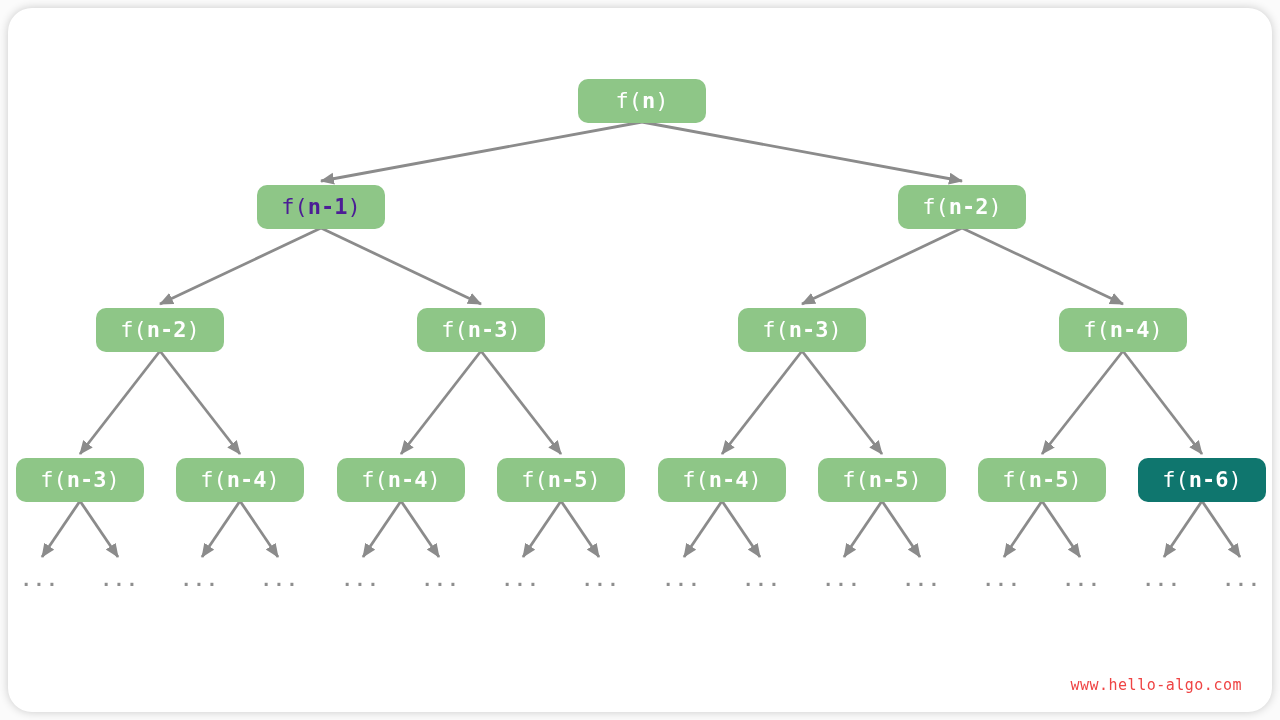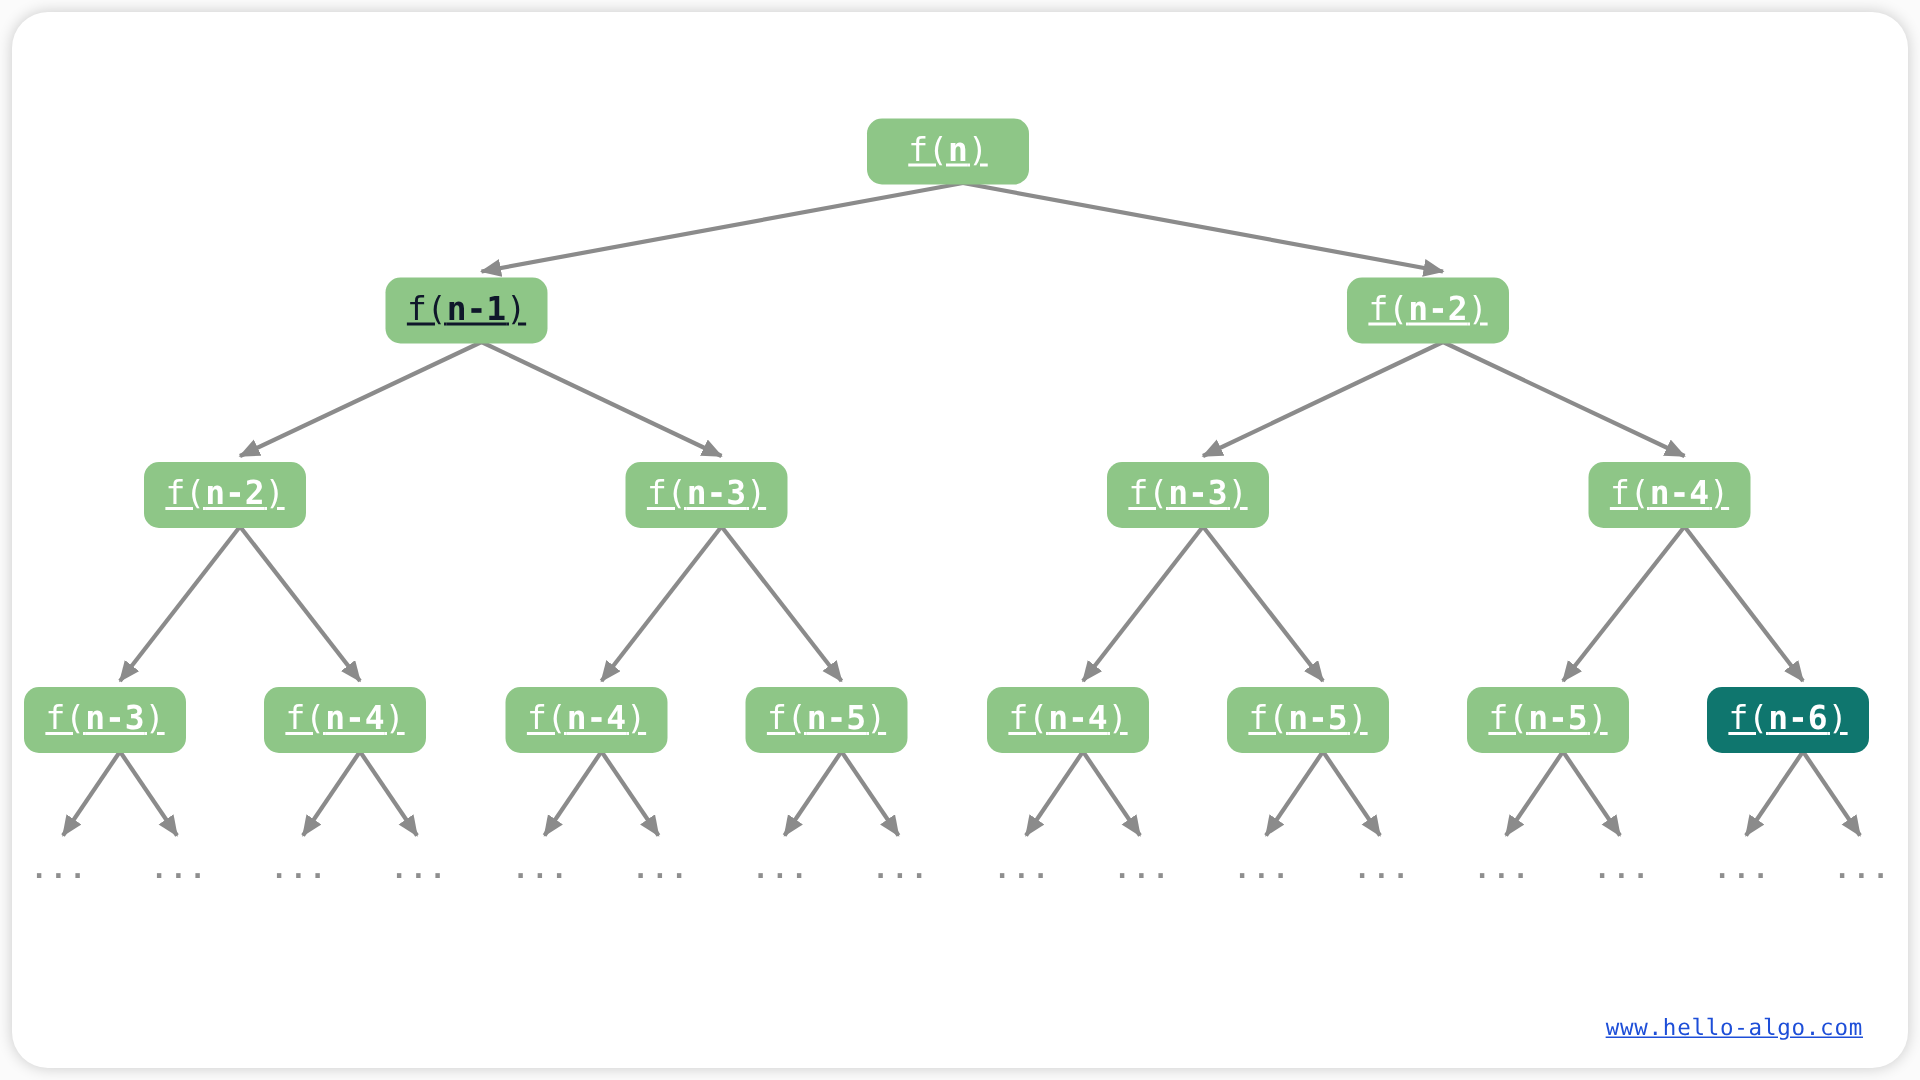--- a/index.html
+++ b/index.html
@@ -26,31 +26,30 @@
   svg.edge-layer {
     position: absolute;
     left: 0;
     top: 0;
     width: 1280px;
     height: 720px;
     pointer-events: none;
   }
   .node {
     position: absolute;
-    width: 108px;
+    width: 128px;
     height: 44px;
     border-radius: 10px;
     display: flex;
     align-items: center;
     justify-content: center;
     color: #ffffff;
     font-size: 22px;
     line-height: 1;
     white-space: nowrap;
-    text-decoration: underline;
   }
   .node .em { font-weight: bold; }
   .ellipsis {
     position: absolute;
     transform: translateX(-50%);
     font-weight: bold;
     font-size: 18px;
     letter-spacing: 2px;
     line-height: 18px;
   }
@@ -105,21 +104,21 @@
         <line x1="1042" y1="501" x2="1080" y2="557" stroke="#8b8b8b" stroke-width="2.8" marker-end="url(#arrowhead)"></line>
         <line x1="1202" y1="501" x2="1164" y2="557" stroke="#8b8b8b" stroke-width="2.8" marker-end="url(#arrowhead)"></line>
         <line x1="1202" y1="501" x2="1240" y2="557" stroke="#8b8b8b" stroke-width="2.8" marker-end="url(#arrowhead)"></line>
       </g>
   </svg>
 
   <div id="node-layer">
       <div class="node" style="left: 578px; top: 79px; background: rgb(142, 198, 135); color: rgb(255, 255, 255);">
         <span><span>f(</span><span class="em">n</span><span>)</span></span>
       </div>
-      <div class="node" style="left: 257px; top: 185px; background: rgb(142, 198, 135); color: #0f172a;">
+      <div class="node" style="left: 257px; top: 185px; background: rgb(142, 198, 135); color: #4c1d95;">
         <span><span>f(</span><span class="em">n-1</span><span>)</span></span>
       </div>
       <div class="node" style="left: 898px; top: 185px; background: rgb(142, 198, 135); color: rgb(255, 255, 255);">
         <span><span>f(</span><span class="em">n-2</span><span>)</span></span>
       </div>
       <div class="node" style="left: 96px; top: 308px; background: rgb(142, 198, 135); color: rgb(255, 255, 255);">
         <span><span>f(</span><span class="em">n-2</span><span>)</span></span>
       </div>
       <div class="node" style="left: 417px; top: 308px; background: rgb(142, 198, 135); color: rgb(255, 255, 255);">
         <span><span>f(</span><span class="em">n-3</span><span>)</span></span>
@@ -165,14 +164,14 @@
       <div class="ellipsis" style="left: 682px; top: 571px; color: rgb(142, 142, 142);">...</div>
       <div class="ellipsis" style="left: 762px; top: 571px; color: rgb(142, 142, 142);">...</div>
       <div class="ellipsis" style="left: 842px; top: 571px; color: rgb(142, 142, 142);">...</div>
       <div class="ellipsis" style="left: 922px; top: 571px; color: rgb(142, 142, 142);">...</div>
       <div class="ellipsis" style="left: 1002px; top: 571px; color: rgb(142, 142, 142);">...</div>
       <div class="ellipsis" style="left: 1082px; top: 571px; color: rgb(142, 142, 142);">...</div>
       <div class="ellipsis" style="left: 1162px; top: 571px; color: rgb(142, 142, 142);">...</div>
       <div class="ellipsis" style="left: 1242px; top: 571px; color: rgb(142, 142, 142);">...</div>
     </div>
 
-  <div class="watermark" style="color: #1d4ed8; text-decoration: underline;">www.hello-algo.com</div>
+  <div class="watermark" style="color: #ef4444;">www.hello-algo.com</div>
 </div>
 
 </body></html>

